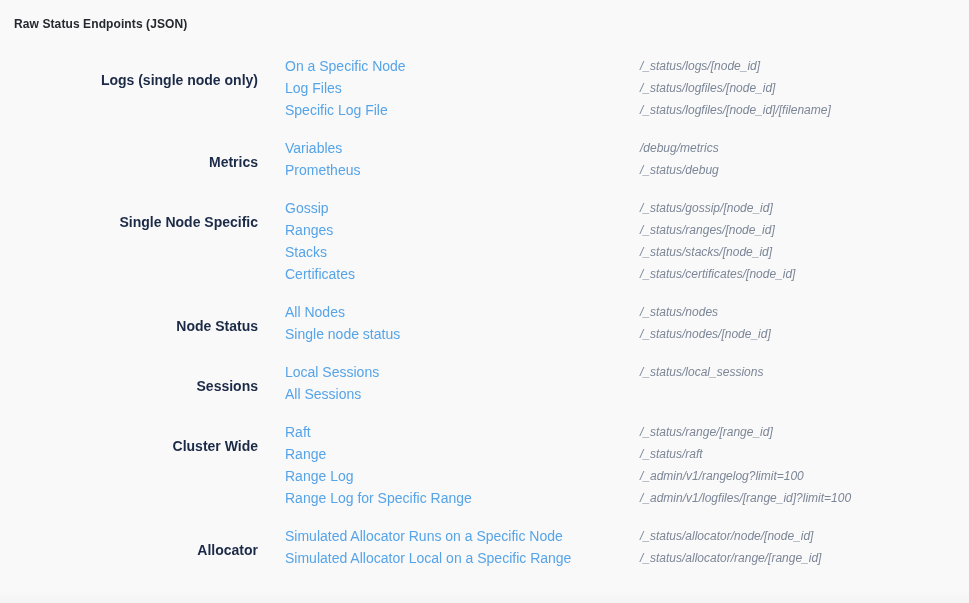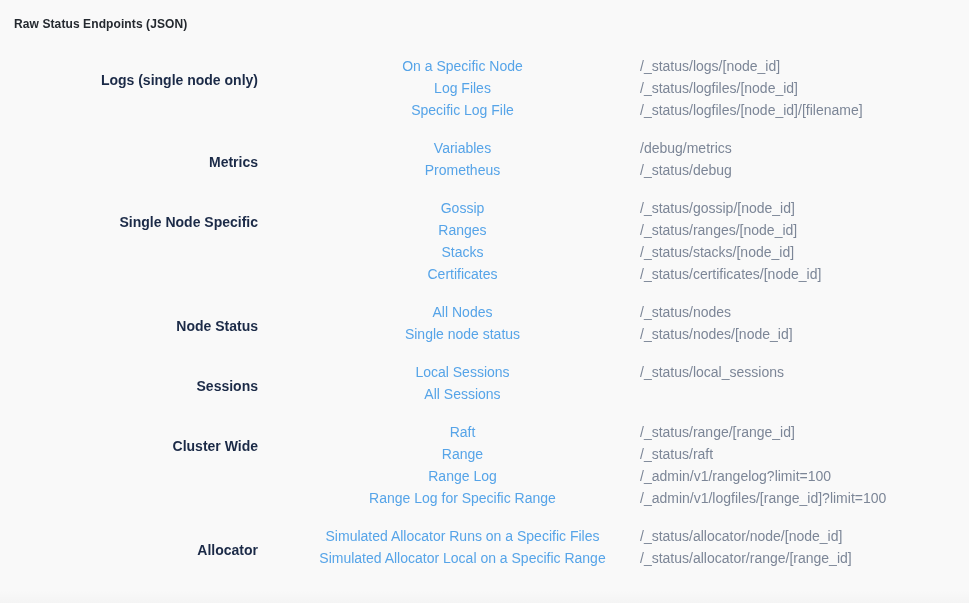--- a/index.html
+++ b/index.html
@@ -34,26 +34,26 @@
     line-height: 22px;
     margin-top: 14px;
   }
   .links a.link {
     display: block;
     color: var(--link-color, #56a4e8);
     font-size: 14px;
     line-height: 22px;
     text-decoration: none;
     cursor: pointer;
-    text-align: center;
   }
   .paths .path {
     color: var(--path-color, #7c8697);
-    font-size: 14px;
+    font-size: 12px;
     line-height: 22px;
+    font-style: italic;
   }
   .footer-shade {
     position: absolute;
     bottom: 0; left: 0; right: 0;
     height: 26px;
     background: linear-gradient(180deg, rgba(0,0,0,0) 0%, rgba(0,0,0,0.04) 100%);
     pointer-events: none;
   }
 </style>
 </head>
@@ -139,21 +139,21 @@
           <div class="path">/_status/range/[range_id]</div>
           <div class="path">/_status/raft</div>
           <div class="path">/_admin/v1/rangelog?limit=100</div>
           <div class="path">/_admin/v1/logfiles/[range_id]?limit=100</div>
         </div>
   </section>
 
   <section class="group">
     <div class="cat">Allocator</div>
     <div class="links">
-          <a href="#" class="link">Simulated Allocator Runs on a Specific Files</a>
+          <a href="#" class="link">Simulated Allocator Runs on a Specific Node</a>
           <a href="#" class="link">Simulated Allocator Local on a Specific Range</a>
         </div>
     <div class="paths">
           <div class="path">/_status/allocator/node/[node_id]</div>
           <div class="path">/_status/allocator/range/[range_id]</div>
         </div>
   </section>
 </main>
   <div class="footer-shade"></div>
 </div>

